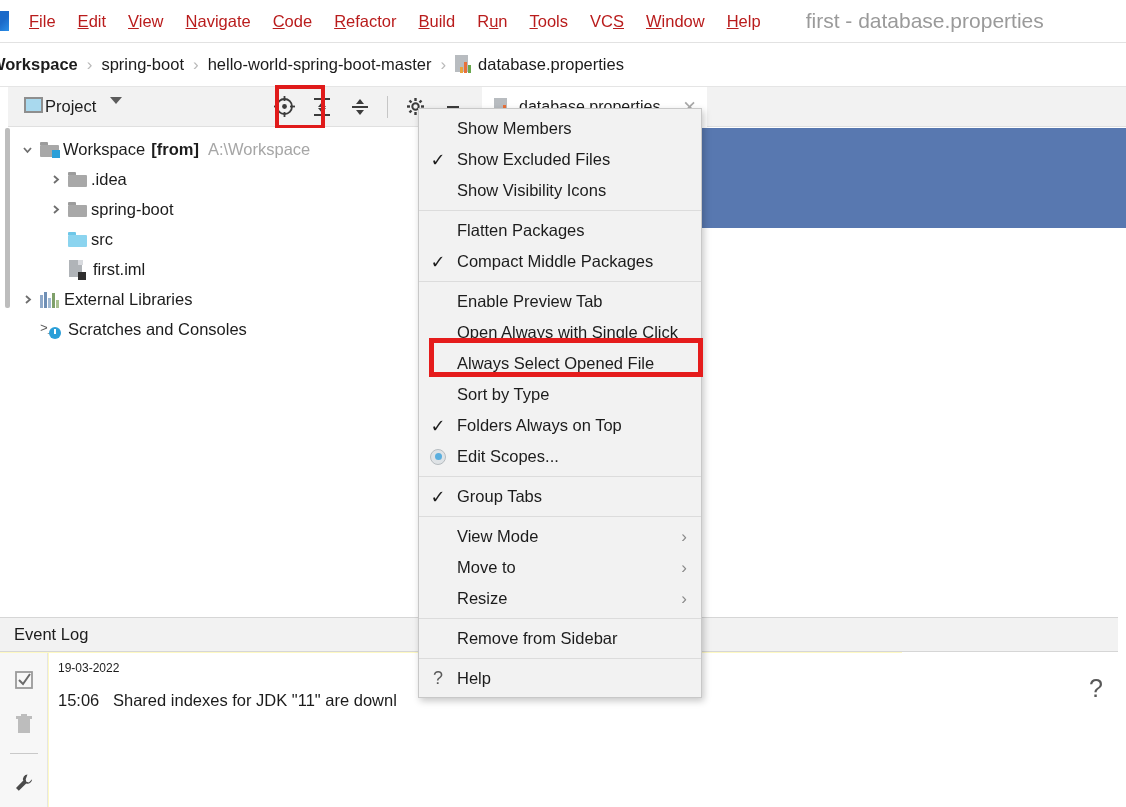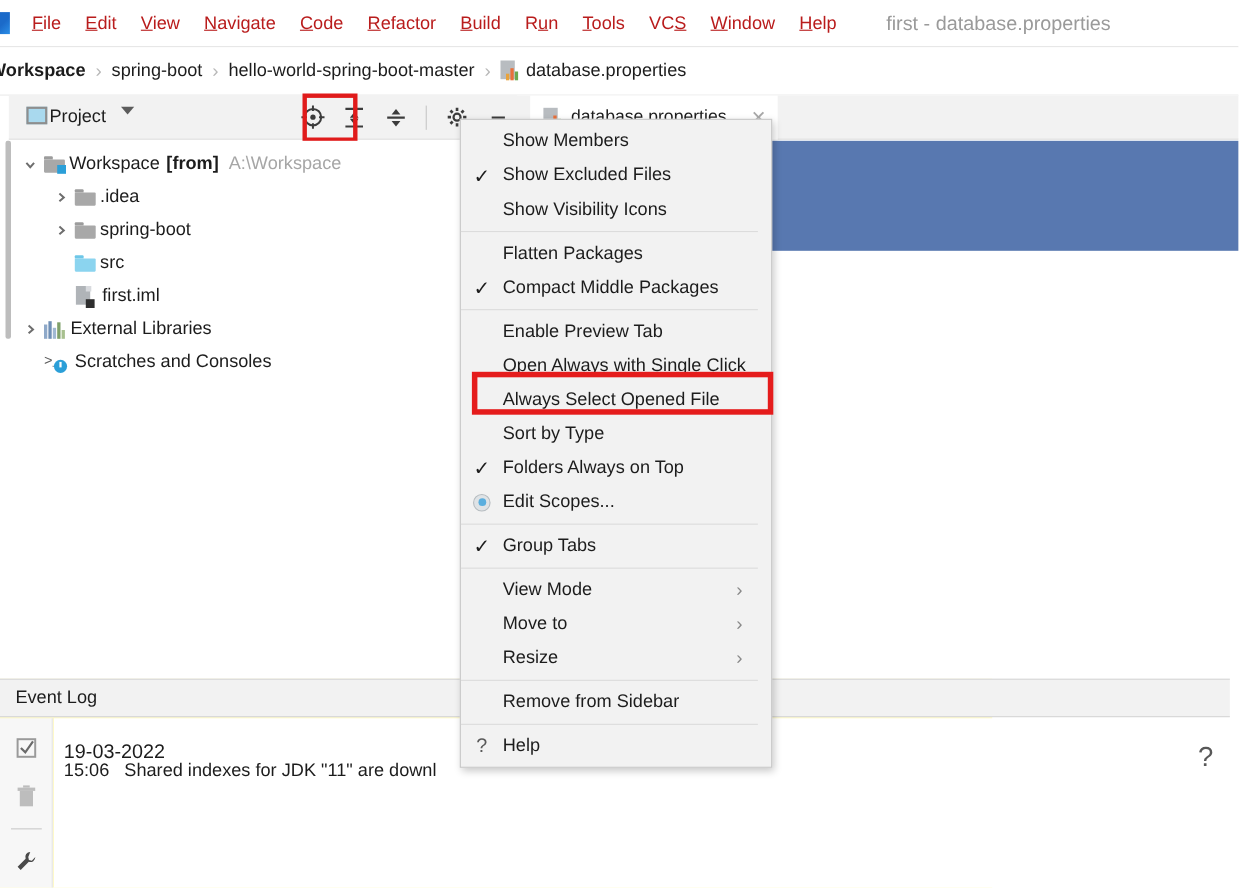--- a/index.html
+++ b/index.html
@@ -33,21 +33,21 @@
     width: 9px; height: 20px; margin-left: 0px; margin-right: 9px;
     background: linear-gradient(135deg,#1b6ac9 0%, #1b6ac9 45%, #2b8fe8 100%);
     flex: 0 0 auto;
   }
   .menu-item {
     font-size: 16.5px; color: #b91c1c; padding: 2px 11px;
     white-space: nowrap; cursor: default;
   }
   .menu-item .mn { text-decoration: underline; }
   .win-title {
-    margin-left: 34px; font-size: 18px; color: #9a9a9a; white-space: nowrap;
+    margin-left: 34px; font-size: 21px; color: #9a9a9a; white-space: nowrap;
   }
 
   
   .breadcrumbs {
     position: absolute; left: 0; top: 43px; width: 1126px; height: 44px;
     background: #ffffff; display: flex; align-items: center;
     border-bottom: 1px solid #e5e5e5;
   }
   .crumb {
     font-size: 16.5px; color: #1c1c1c; white-space: nowrap;
@@ -215,31 +215,31 @@
   }
   .el-title { margin-left: 14px; font-size: 16.5px; color: #1c1c1c; }
   .el-rail {
     position: absolute; left: 0; top: 36px; width: 48px; height: 154px;
     background: #f7f7f7; border-right: 1px solid #e5e5e5;
     display: flex; flex-direction: column; align-items: center; padding-top: 12px; gap: 14px;
   }
   .el-rail .rb { width: 30px; height: 30px; display: flex; align-items: center; justify-content: center; }
   .el-rail .rdiv { width: 28px; height: 1px; background: #c9c9c9; }
   .el-body { position: absolute; left: 49px; top: 36px; width: 1077px; height: 154px; background: #ffffff; }
-  .el-date { position: absolute; left: 9px; top: 20px; font-size: 18px; color: #1c1c1c; }
+  .el-date { position: absolute; left: 9px; top: 8px; font-size: 12px; color: #1c1c1c; }
   .el-time { position: absolute; left: 9px; top: 38px; font-size: 16.5px; color: #1c1c1c; }
   .el-msg  { position: absolute; left: 64px; top: 38px; font-size: 16.5px; color: #1c1c1c; white-space: nowrap; }
   .el-qmark { position: absolute; left: 1089px; top: 57px; font-size: 25px; color: #585858; }
 
   
   .ctxmenu {
     position: absolute; left: 418px; top: 108px; width: 284px;
     background: #f2f2f2; border: 1px solid #c8c8c8;
     box-shadow: 2px 3px 7px rgba(0,0,0,0.22);
-    padding: 4px 12px 3px 0;
+    padding: 4px 0 3px 0;
     z-index: 40;
   }
   .mrow {
     position: relative; display: flex; align-items: center; height: 31px;
     font-size: 16.5px; color: #1c1c1c; white-space: nowrap;
   }
   .mrow .gut { width: 38px; display: flex; align-items: center; justify-content: center; flex: 0 0 auto; }
   .mrow .mlabel { }
   .mrow .subarrow { position: absolute; right: 14px; color: #8a8a8a; font-size: 17px; }
   .mdiv { height: 1px; background: #dcdcdc; margin: 4px 0; }

